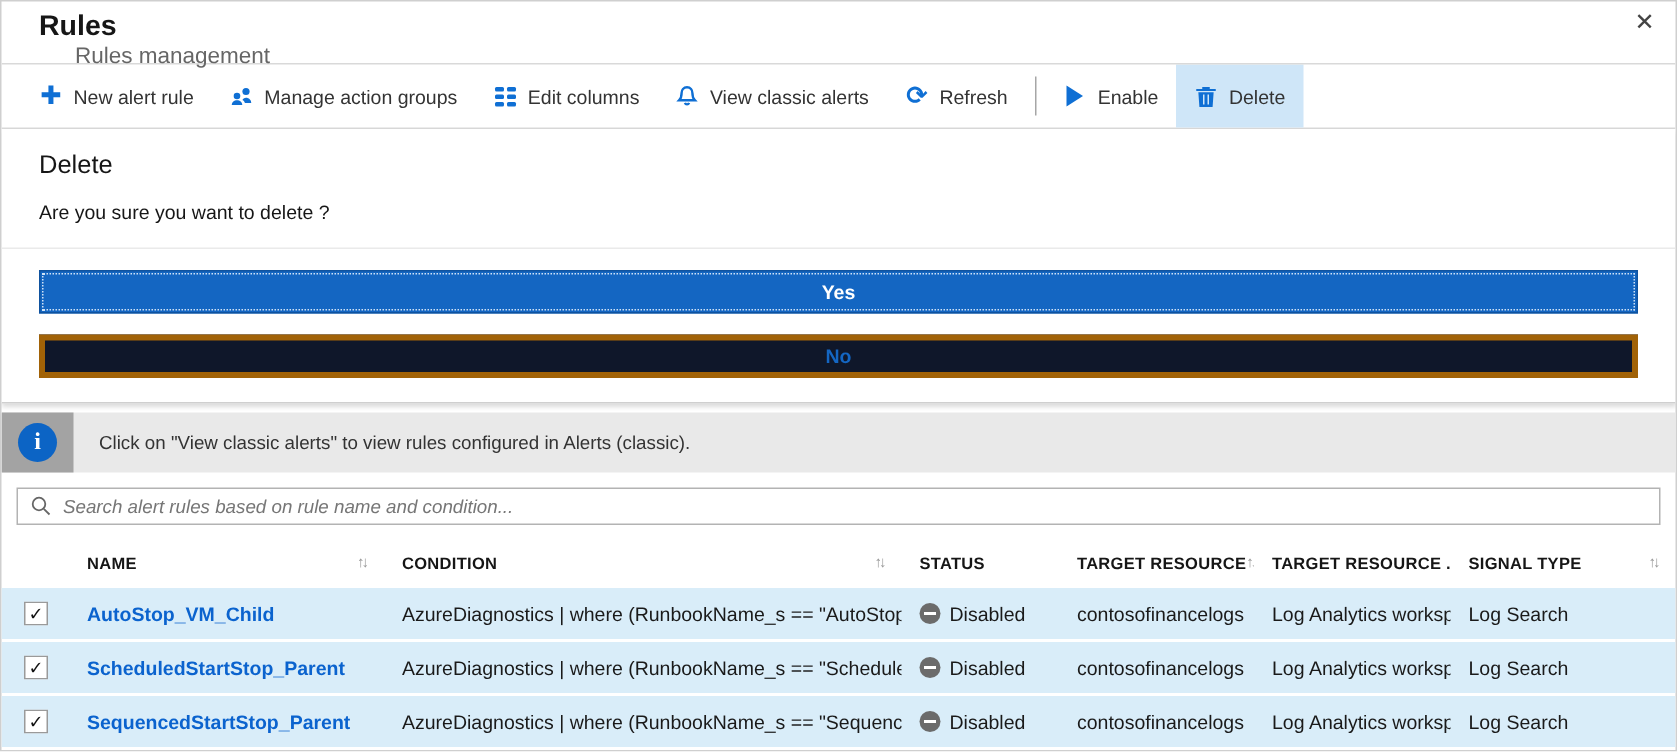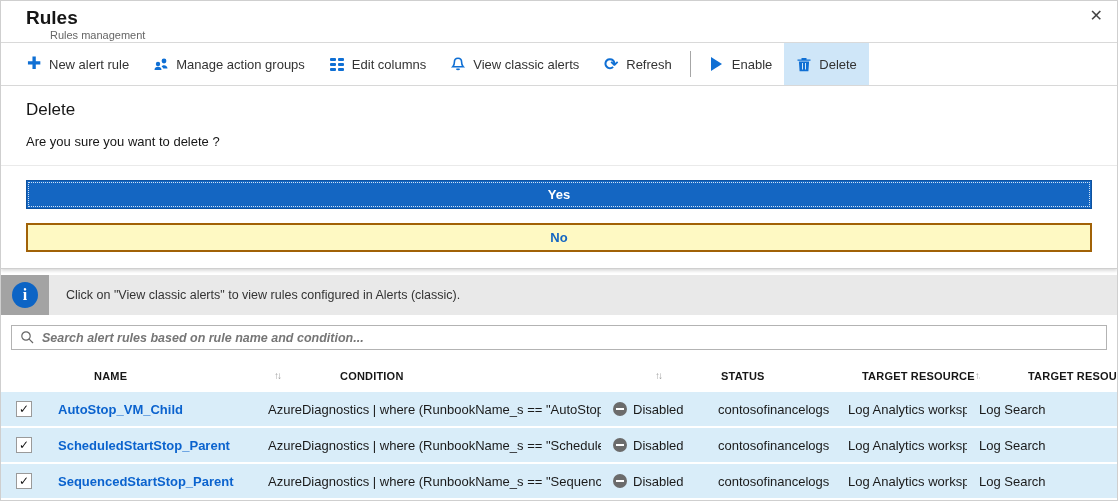--- a/index.html
+++ b/index.html
@@ -6,21 +6,21 @@
   html, body { background: #fff; }
   body { font-family: "Liberation Sans", "DejaVu Sans", sans-serif; color: #1a1a1a; }
   .page {
     position: relative; width: 1118px; height: 501px;
     background: #fff; border: 1px solid #cfcfcf; overflow: hidden;
   }
 
   
   .blade-header { position: relative; height: 42px; padding: 6px 0 0 25px; border-bottom: 1px solid #d9d9d9; }
   .blade-title { font-size: 19px; font-weight: bold; color: #161616; line-height: 22px; }
-  .blade-subtitle { font-size: 11px; color: #666; margin-top: 0px; padding-left: 24px; }
+  .blade-subtitle { font-size: 15px; color: #666; margin-top: 0px; padding-left: 24px; }
   .close-btn { position: absolute; top: 6px; right: 14px; font-size: 16px; color: #444; cursor: pointer; line-height: 18px; }
 
   
   .toolbar { display: flex; align-items: stretch; height: 43px; border-bottom: 1px solid #d9d9d9; padding-left: 13px; }
   .tb-item { display: flex; align-items: center; gap: 7px; padding: 0 12px; font-size: 13px; color: #333; cursor: pointer; white-space: nowrap; }
   .tb-item.active { background: #cfe6f8; }
   .tb-item.disabled { color: #a6a6a6; cursor: default; }
   .tb-divider { width: 1px; background: #a6a6a6; margin: 8px 6px; }
   .ic { display: inline-flex; align-items: center; justify-content: center; width: 16px; height: 16px; }
   .ic-plus { color: #0f6fd4; font-size: 17px; font-weight: bold; line-height: 16px; }
@@ -32,39 +32,39 @@
 
   
   .confirm-panel { position: relative; background: #fff; border-bottom: 1px solid #cfcfcf; box-shadow: 0 2px 3px rgba(0,0,0,0.14); }
   .confirm-body { padding: 14px 25px 16px 25px; }
   .confirm-title { font-size: 17px; color: #161616; margin-bottom: 14px; }
   .confirm-msg { font-size: 13px; color: #161616; }
   .confirm-sep { height: 1px; background: #eaeaea; }
   .confirm-actions { display: flex; gap: 14px; padding: 14px 25px 16px 25px; flex-direction: column; }
   .btn { min-width: 93px; height: 29px; font-size: 13px; font-weight: bold; cursor: pointer; font-family: inherit; }
   .btn-primary { background: #1466c2; color: #fff; border: 1px solid #0f529e; outline: 1px dotted #cfe2f5; outline-offset: -3px; }
-  .btn-secondary { background: #fef9c3; color: #1466c2; border: 2px solid #a16207; }
+  .btn-secondary { background: #0f172a; color: #1466c2; border: 4px solid #a16207; }
 
   
   .banner { display: flex; align-items: stretch; height: 40px; background: #e9e9e9; margin-top: 6px; }
   .banner-badge { width: 48px; background: #a3a3a3; display: flex; align-items: center; justify-content: center; }
   .info-circle { width: 26px; height: 26px; border-radius: 50%; background: #0c64c5; color: #fff; font-weight: bold; font-size: 16px; display: flex; align-items: center; justify-content: center; font-family: "Liberation Serif", serif; }
   .banner-text { align-self: center; padding-left: 17px; font-size: 12.5px; color: #333; }
 
   
   .summary { margin: 32px 0 0 10px; font-size: 13px; font-weight: bold; color: #161616; }
   .search-wrap { position: relative; margin: 10px 10px 0 10px; }
-  .search-input { width: 100%; height: 25px; border: 1px solid #b3b3b3; padding: 0 8px 0 30px; font-size: 12.5px; font-style: italic; color: #444; font-family: inherit; background: #fff; font-weight: bold; }
+  .search-input { width: 100%; height: 25px; border: 1px solid #b3b3b3; padding: 0 8px 0 30px; font-size: 12.5px; font-style: italic; color: #444; font-family: inherit; background: #fff; }
   .search-input::placeholder { color: #767676; font-style: italic; }
   .search-icon { position: absolute; left: 9px; top: 5px; width: 14px; height: 14px; }
 
   
   .table { margin-top: 9px; }
   .trow { display: grid; grid-template-columns: 45px 210px 345px 105px 130px 131px 1fr; align-items: center; }
-  .thead { height: 33px; font-size: 11px; font-weight: bold; color: #161616; letter-spacing: 0.2px; gap: 36px; }
+  .thead { height: 33px; font-size: 11px; font-weight: bold; color: #161616; letter-spacing: 0.2px; }
   .tcell { padding: 0 12px; overflow: hidden; white-space: nowrap; display: flex; align-items: center; }
   .tcell.with-sort { justify-content: space-between; }
   .sort-icon { font-size: 10px; color: #9a9a9a; letter-spacing: -2px; font-weight: normal; }
   .drow { height: 34px; background: #d9edf9; margin-bottom: 2px; font-size: 13px; }
   .cell-check { justify-content: flex-start; padding-left: 15px; }
   .checkbox { width: 16px; height: 16px; background: #fff; border: 1px solid #9a9a9a; display: flex; align-items: center; justify-content: center; font-size: 12px; font-weight: bold; color: #111; cursor: pointer; }
   .rule-link { color: #0b63ce; font-weight: bold; text-decoration: none; cursor: pointer; }
   .status-cell { gap: 6px; }
   .status-dot { position: relative; width: 14px; height: 14px; border-radius: 50%; background: #6b6b6b; flex: 0 0 auto; }
   .status-dot::after { content: ""; position: absolute; left: 3px; top: 6px; width: 8px; height: 2px; background: #fff; }

